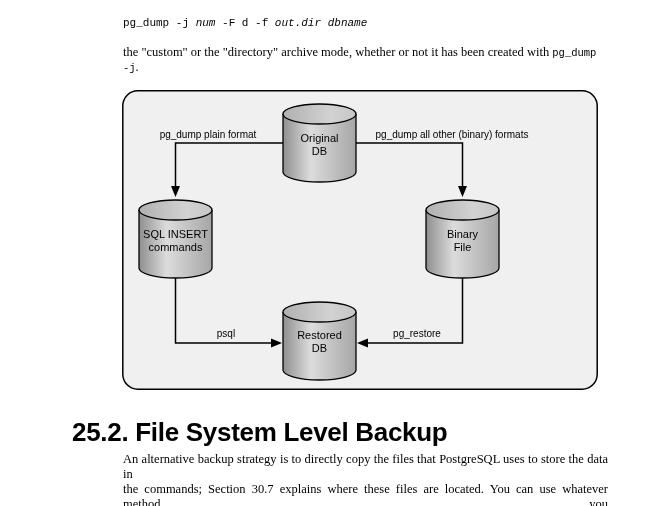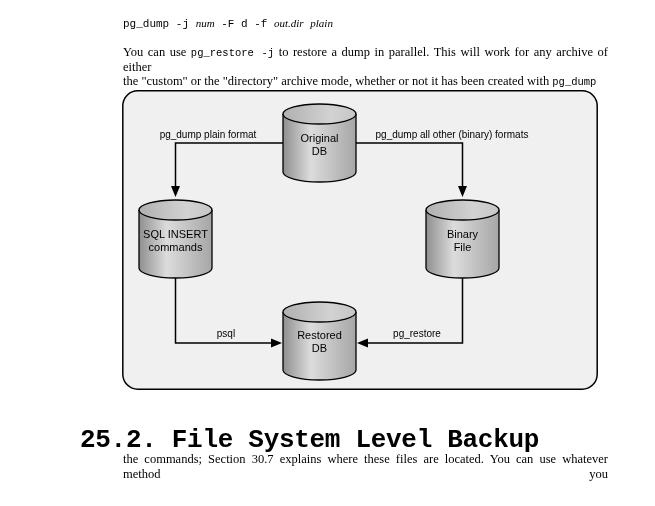--- a/index.html
+++ b/index.html
@@ -8,21 +8,21 @@
     font-family: "Liberation Serif", serif; color: #000;
   }
   .abs { position: absolute; }
 
   
   #synopsis {
     left: 123px; top: 17px;
     font-family: "Liberation Mono", monospace;
     font-size: 11px; line-height: 13px; white-space: pre; color: #000;
   }
-  #synopsis .var { font-style: italic; font-family: Liberation Serif, serif; }
+  #synopsis .var { font-style: italic; }
 
   
   .para { width: 485px; font-size: 12.5px; color: #000; }
   #intro { left: 123px; top: 45px; line-height: 14px; }
   #body-para { left: 123px; top: 452px; line-height: 15px; }
   .jline { text-align: justify; text-align-last: justify; }
   .lline { text-align: left; text-align-last: left; }
   .icode { font-family: "Liberation Mono", monospace; font-size: 10.5px; }
 
   
@@ -38,24 +38,23 @@
   #section-heading {
     left: 64px; top: 409px;
     font-family: "Liberation Sans", sans-serif;
     font-weight: bold; font-size: 26px; line-height: 30px;
     letter-spacing: -0.3px; white-space: nowrap; color: #000;
   }
 </style>
 </head>
 <body>
 
-<div id="synopsis" class="abs"><span>pg_dump -j </span><span class="var">num</span><span> -F d -f </span><span class="var">out.dir</span><span> </span><span class="var">plain</span></div>
+<div id="synopsis" class="abs"><span>pg_dump -j </span><span class="var">num</span><span> -F d -f </span><span class="var">out.dir</span><span> </span><span class="var">dbname</span></div>
 
 <div id="intro" class="abs para">
-  <div class="jline"><span>You can use </span><span class="icode">pg_restore -j</span><span> to restore a dump in parallel. This will work for any archive of either</span></div>
   <div class="jline lline"><span>the "custom" or the "directory" archive mode, whether or not it has been created with </span><span class="icode">pg_dump -j</span><span>.</span></div>
 </div>
 
 <svg id="diagram" class="abs" width="476" height="300" viewBox="0 0 476 300">
   <defs>
     <linearGradient id="cylBody" x1="0" y1="0" x2="1" y2="0">
       <stop offset="0" stop-color="#8f8f8f"></stop>
       <stop offset="0.38" stop-color="#dcdcdc"></stop>
       <stop offset="1" stop-color="#a6a6a6"></stop>
     </linearGradient>
@@ -108,18 +107,19 @@
   </g>
 
   <g>
     <path d="M 161 222 V 280 A 36.5 10 0 0 0 234 280 V 222" fill="url(#cylBody)" stroke="#000" stroke-width="1.3"></path>
     <ellipse cx="197.5" cy="222" rx="36.5" ry="10" fill="url(#cylTop)" stroke="#000" stroke-width="1.3"></ellipse>
     <text class="node-label" x="197.5" y="249" text-anchor="middle">Restored</text>
     <text class="node-label" x="197.5" y="262" text-anchor="middle">DB</text>
   </g>
 </svg>
 
-<h1 id="section-heading" class="abs" style="margin:16px;font-family:Liberation Mono, monospace;">25.2. File System Level Backup</h1>
+<h1 id="section-heading" class="abs" style="margin:8px;">25.2. File System Level Backup</h1>
 
 <div id="body-para" class="abs para">
+  <div class="jline"><span>An alternative backup strategy is to directly copy the files that PostgreSQL uses to store the data in</span></div>
   <div class="jline"><span>the commands; </span><span>Section 30.7</span><span> explains where these files are located. You can use whatever method you</span></div>
 
 </div>
 
 </body></html>

